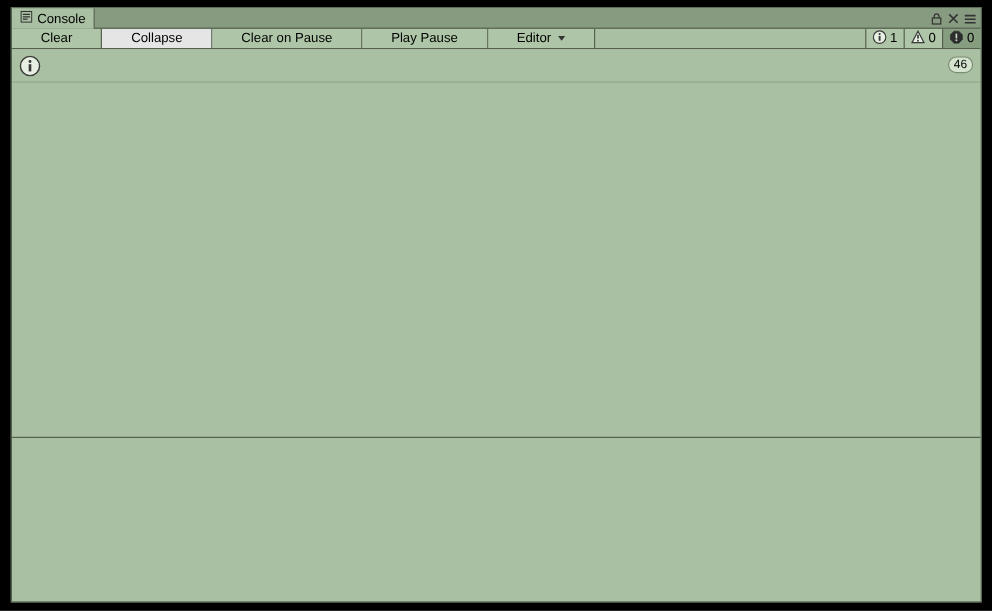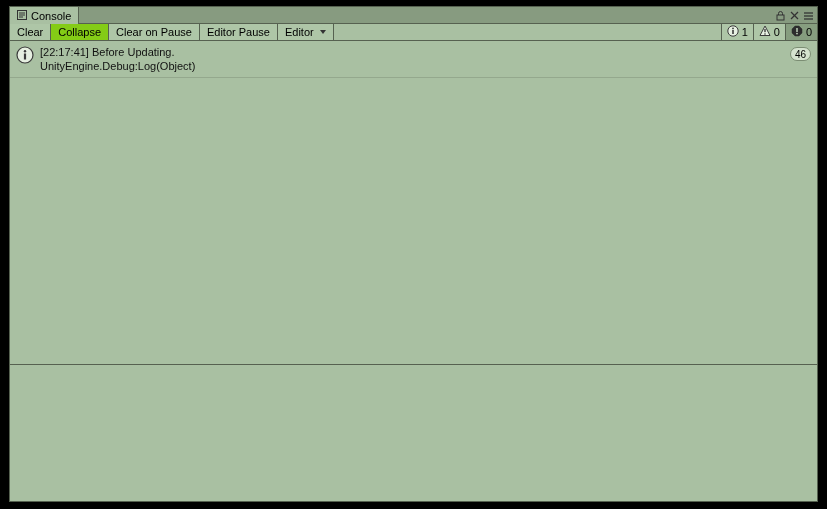--- a/index.html
+++ b/index.html
@@ -57,33 +57,33 @@
   .toolbar {
     height: 17px;
     background: #a9c0a2;
     border-bottom: 1px solid #566150;
     display: flex;
     align-items: stretch;
   }
   .tbtn {
     display: flex;
     align-items: center;
-    padding: 0 7px;
+    padding: 0 24px;
     font-size: 11px;
     border: 1px solid #566150;
     border-top: none;
     border-bottom: none;
     border-left: none;
     background: #aec6a7;
     cursor: pointer;
     gap: 3px;
   }
   .tbtn:first-child { border-left: none; }
   .tbtn.pressed {
-    background: #84cc16;
+    background: #e5e5e5;
   }
   .tbtn.dropdown::after {
     content: "";
     width: 0; height: 0;
     border-left: 3px solid transparent;
     border-right: 3px solid transparent;
     border-top: 4px solid #333;
     margin-left: 3px;
   }
   .toolbar-spacer { flex: 1; }
@@ -190,21 +190,21 @@
             <line x1="1" y1="9" x2="10" y2="9" stroke="#333" stroke-width="1.3"></line>
           </svg>
       </div>
     </div>
   </div>
 
   <div class="toolbar">
     <div class="tbtn">Clear</div>
     <div class="tbtn pressed">Collapse</div>
     <div class="tbtn">Clear on Pause</div>
-    <div class="tbtn">Editor Pause</div>
+    <div class="tbtn">Play Pause</div>
     <div class="tbtn dropdown">Editor</div>
     <div class="toolbar-spacer"></div>
     <div class="counter">
       <span>
         <svg viewBox="0 0 12 12">
             <circle cx="6" cy="6" r="5.2" fill="#e8f1e3" stroke="#3a3a3a" stroke-width="1"></circle>
             <circle cx="6" cy="3.4" r="0.9" fill="#3a3a3a"></circle>
             <rect x="5.2" y="5" width="1.6" height="4" fill="#3a3a3a"></rect>
           </svg>
       </span>
@@ -235,21 +235,19 @@
   <div class="content">
     <div class="log-list">
       <div class="log-entry">
         <div class="log-icon">
           <svg viewBox="0 0 18 18">
               <circle cx="9" cy="9" r="8" fill="#e6efe1" stroke="#3a3a3a" stroke-width="1.2"></circle>
               <circle cx="9" cy="5.2" r="1.2" fill="#3a3a3a"></circle>
               <rect x="7.9" y="7.5" width="2.2" height="6" fill="#3a3a3a"></rect>
             </svg>
         </div>
-        <div class="log-text"><span>[22:17:41] Before Updating.</span>
-<span>UnityEngine.Debug:Log(Object)</span></div>
         <div class="log-badge">46</div>
       </div>
     </div>
     <div class="detail-pane"></div>
   </div>
 
 </div>
 
 </body></html>

